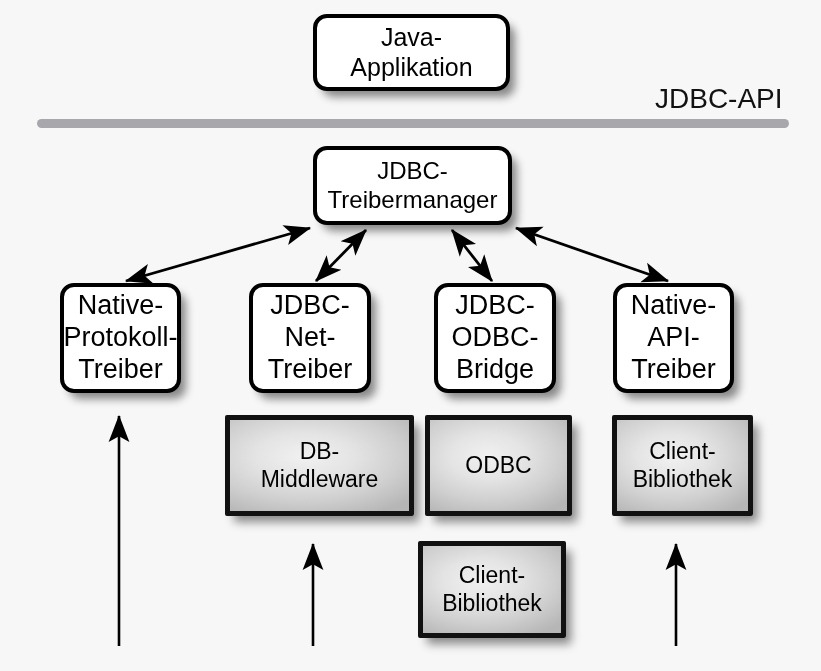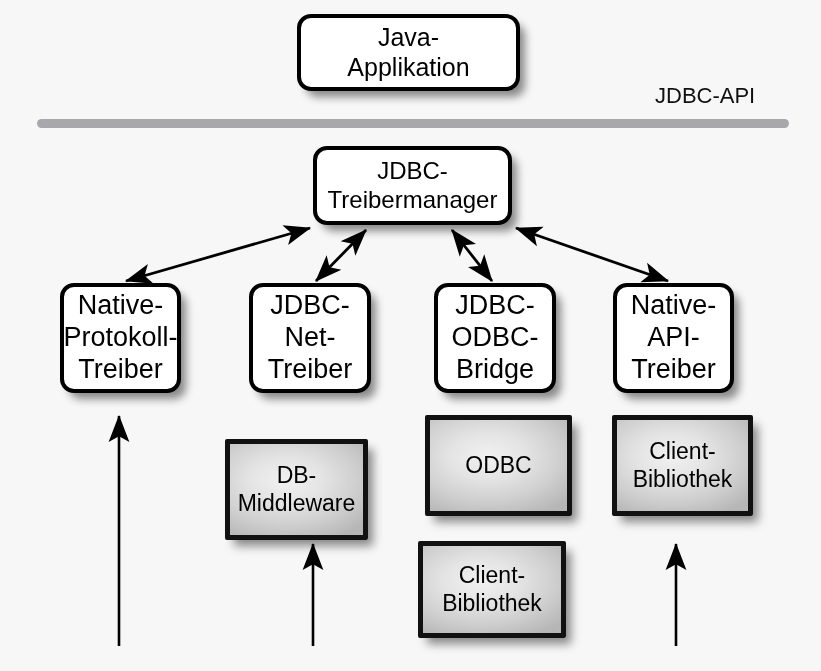--- a/index.html
+++ b/index.html
@@ -77,21 +77,21 @@
     z-index: 3;
     pointer-events: none;
   }
   #arrows line { stroke: #000000; }
 
   
   .t-app   { font-size: 25px; }
   .t-mgr   { font-size: 24px; }
   .t-drv   { font-size: 27px; }
   .t-gray  { font-size: 23px; }
-  .t-api   { font-size: 22px; }
+  .t-api   { font-size: 28px; }
 </style>
 </head>
 <body>
 
 <div id="canvas">
 
   <div id="api-bar" style="left:37px; top:119px; width:752px; height:9px;"></div>
   <div id="api-label" class="t-api" style="left:655px; top:83px;">JDBC-API</div>
 
   <svg id="arrows" viewBox="0 0 821 671">
@@ -113,21 +113,21 @@
 
     <line x1="452" y1="230" x2="492" y2="281" stroke-width="2.8" marker-end="url(#ah)" marker-start="url(#ah-start)"></line>
 
     <line x1="516" y1="228" x2="668" y2="281" stroke-width="2.8" marker-end="url(#ah)" marker-start="url(#ah-start)"></line>
 
     <line x1="119" y1="646" x2="119" y2="416" stroke-width="2.6" marker-end="url(#ah-thin)"></line>
     <line x1="313" y1="646" x2="313" y2="544" stroke-width="2.6" marker-end="url(#ah-thin)"></line>
     <line x1="676" y1="646" x2="676" y2="544" stroke-width="2.6" marker-end="url(#ah-thin)"></line>
   </svg>
 
-  <div class="rbox t-app" style="left:297px; top:14px; width:223px; height:77px;">Java-
+  <div class="rbox t-app" style="left:313px; top:14px; width:197px; height:77px;">Java-
 Applikation</div>
 
   <div class="rbox t-mgr" style="left:313px; top:146px; width:199px; height:79px;">JDBC-
 Treibermanager</div>
 
   <div class="rbox t-drv" style="left:60px; top:283px; width:121px; height:110px;">Native-
 Protokoll-
 Treiber</div>
 
   <div class="rbox t-drv" style="left:249px; top:283px; width:122px; height:110px;">JDBC-
@@ -135,21 +135,21 @@
 Treiber</div>
 
   <div class="rbox t-drv" style="left:434px; top:283px; width:122px; height:110px;">JDBC-
 ODBC-
 Bridge</div>
 
   <div class="rbox t-drv" style="left:613px; top:283px; width:121px; height:110px;">Native-
 API-
 Treiber</div>
 
-  <div class="gbox t-gray" style="left:225px; top:415px; width:143px; height:101px;margin-top:24px;">DB-
+  <div class="gbox t-gray" style="left:225px; top:415px; width:189px; height:101px;">DB-
 Middleware</div>
 
   <div class="gbox t-gray" style="left:425px; top:415px; width:147px; height:101px;">ODBC</div>
 
   <div class="gbox t-gray" style="left:612px; top:415px; width:141px; height:101px;">Client-
 Bibliothek</div>
 
   <div class="gbox t-gray" style="left:418px; top:541px; width:148px; height:97px;">Client-
 Bibliothek</div>
 

